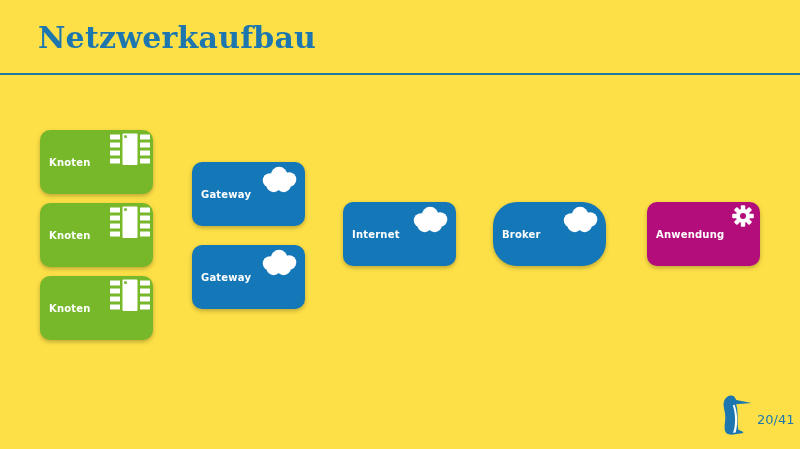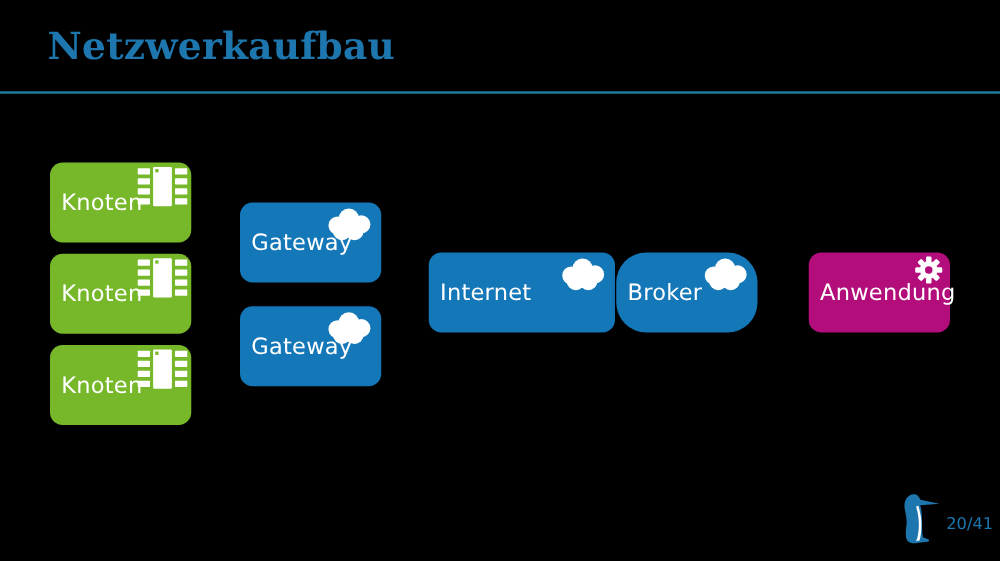--- a/index.html
+++ b/index.html
@@ -1,41 +1,41 @@
 <!DOCTYPE html>
 <html><head>
 <meta charset="utf-8">
 <style>
   html,body{margin:0;padding:0;background:#fff;}
-  .slide{position:relative;width:800px;height:449px;background:#000000;overflow:hidden;
+  .slide{position:relative;width:800px;height:449px;background:#fde047;overflow:hidden;
          font-family:"DejaVu Sans","Liberation Sans",sans-serif;}
   .title{position:absolute;left:38px;top:20px;font-family:"DejaVu Serif","Liberation Serif",serif;
          font-weight:600;font-size:30px;color:#1d77ae;letter-spacing:0.2px;}
   .rule{position:absolute;left:0;top:73px;width:800px;height:2px;background:#1f7a9c;}
 
   .node{position:absolute;width:113px;height:64px;border-radius:10px;
         box-shadow:0 2px 4px rgba(0,0,0,0.25);}
   .node .label{position:absolute;left:0;top:0;height:100%;display:flex;align-items:center;
-        padding-left:9px;color:#ffffff;font-weight:normal;font-size:18px;letter-spacing:0.2px;}
+        padding-left:9px;color:#ffffff;font-weight:bold;font-size:10px;letter-spacing:0.2px;}
   .green{background:#76b82a;}
   .blue{background:#1477b8;}
   .magenta{background:#b30d7c;}
 
   .icon{position:absolute;line-height:0;}
   .icon-chip{top:3px;right:3px;}
   .icon-cloud{top:3px;right:5px;}
   .icon-gear{top:2px;right:5px;}
 
   
   .pos-knoten-1{left:40px;top:130px;}
   .pos-knoten-2{left:40px;top:203px;}
   .pos-knoten-3{left:40px;top:276px;}
   .pos-gateway-1{left:192px;top:162px;}
   .pos-gateway-2{left:192px;top:245px;}
-  .pos-internet{left:343px;top:202px;padding-left:36px;}
+  .pos-internet{left:343px;top:202px;}
   .pos-broker{left:493px;top:202px;border-radius:24px;}
   .pos-anwendung{left:647px;top:202px;}
 
   .penguin{position:absolute;left:719px;top:392px;line-height:0;}
   .pagenum{position:absolute;left:757px;top:412px;font-size:13px;color:#1d77ae;}
 </style>
 </head>
 <body>
 
 <div class="slide">

